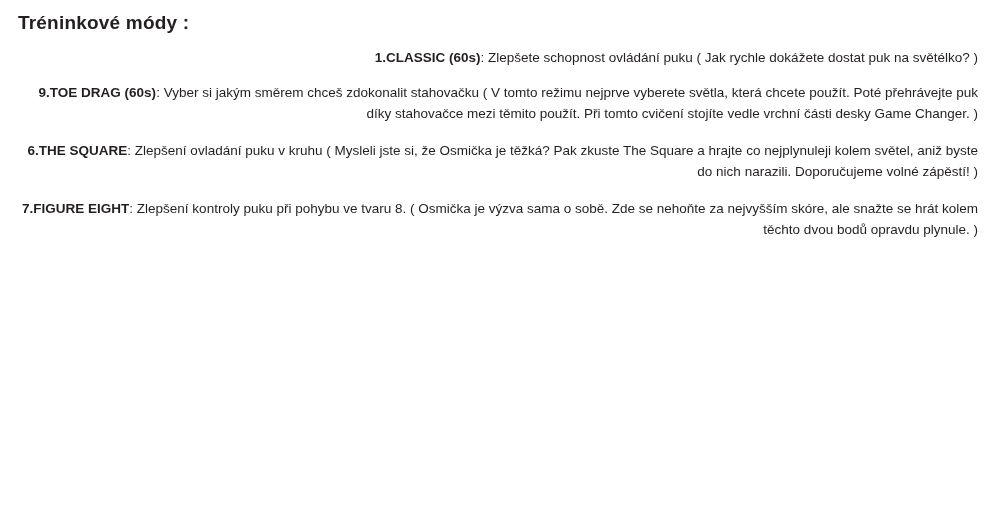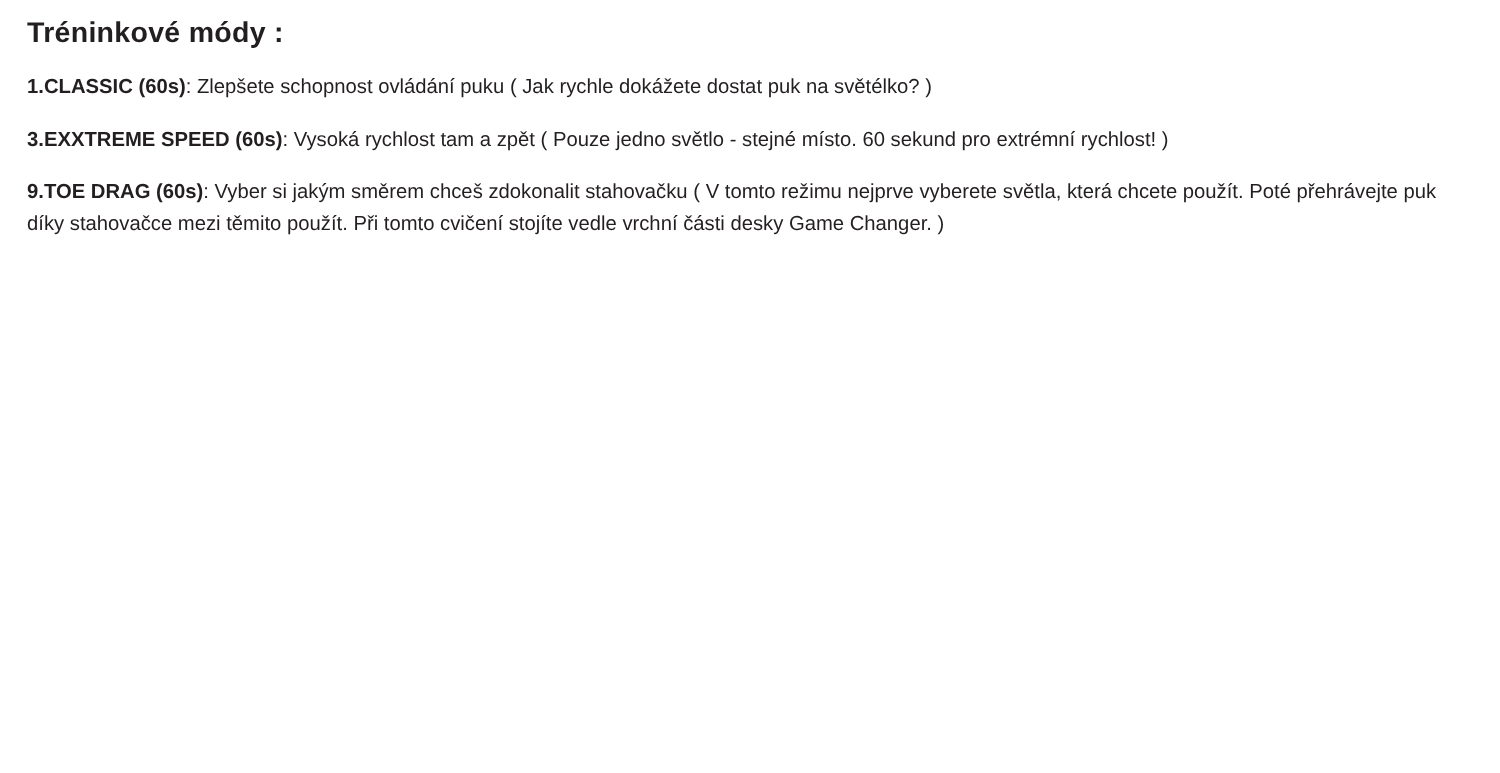--- a/index.html
+++ b/index.html
@@ -27,20 +27,21 @@
     letter-spacing: 0.2px;
     margin: 4px 0 14px 0;
     color: #231f20;
   }
   .mode {
     margin: 0 0 14px 0;
     font-size: 13.5px;
     line-height: 1.55;
     color: #231f20;
     max-width: 965px;
+    text-align: right;
   }
   .mode .name {
     font-weight: bold;
   }
   .mode .body {
     font-weight: normal;
   }
   
   .mode.tall {
     margin-bottom: 16px;
@@ -51,26 +52,29 @@
 
 <div class="page">
 
   <h1 class="doc-title">Tréninkové módy :</h1>
 
   <p class="mode">
     <span class="name">1.CLASSIC (60s)</span><span class="body">: Zlepšete schopnost ovládání puku ( Jak rychle dokážete dostat puk na světélko? )</span>
   </p>
 
 
-  <p class="mode">
-    <span class="name">3.EXXTREME SPEED (60s)</span><span class="body">: Vysoká rychlost tam a zpět ( Pouze jedno světlo - stejné místo. 60 sekund pro extrémní rychlost! )</span>
-  </p>
 
 
   <p class="mode tall">
     <span class="name">9.TOE DRAG (60s)</span><span class="body">: Vyber si jakým směrem chceš zdokonalit stahovačku ( V tomto režimu nejprve vyberete světla, která chcete použít. Poté přehrávejte puk díky stahovačce mezi těmito použít. Při tomto cvičení stojíte vedle vrchní části desky Game Changer. )</span>
   </p>
 
+  <p class="mode tall">
+    <span class="name">6.THE SQUARE</span><span class="body">: Zlepšení ovladání puku v kruhu ( Mysleli jste si, že Osmička je těžká? Pak zkuste The Square a hrajte co nejplynuleji kolem světel, aniž byste do nich narazili. Doporučujeme volné zápěstí! )</span>
+  </p>
 
+  <p class="mode tall">
+    <span class="name">7.FIGURE EIGHT</span><span class="body">: Zlepšení kontroly puku při pohybu ve tvaru 8. ( Osmička je výzva sama o sobě.  Zde se nehoňte za nejvyšším skóre, ale snažte se hrát kolem těchto dvou bodů opravdu plynule. )</span>
+  </p>
 
 
 
 </div>
 
 </body></html>

